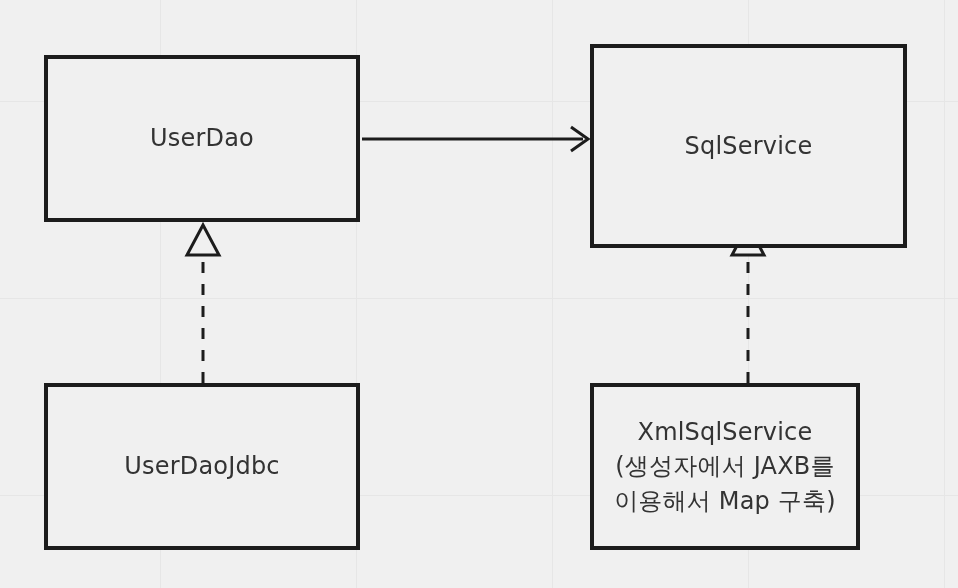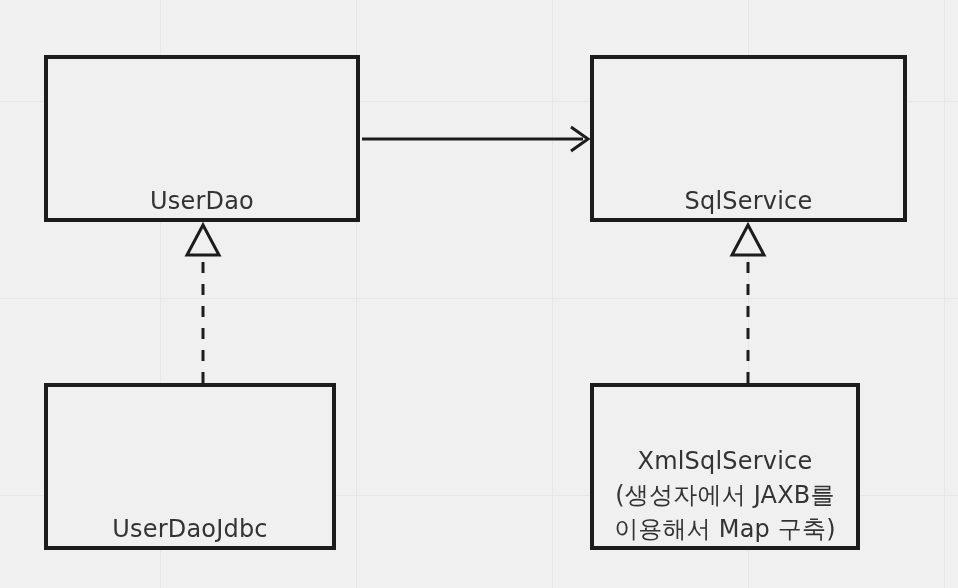--- a/index.html
+++ b/index.html
@@ -42,35 +42,35 @@
     width: 958px;
     height: 588px;
     pointer-events: none;
   }
   .node {
     position: absolute;
     box-sizing: border-box;
     border: 4px solid #1c1c1c;
     background: #f0f0f0;
     display: flex;
-    align-items: flex-end;
+    align-items: center;
     justify-content: center;
     text-align: center;
   }
   .node-label {
     color: #333333;
     font-size: 24px;
     font-weight: 400;
     line-height: 1.42;
     letter-spacing: 0.2px;
     white-space: pre-line;
   }
   #node-userdao      { left: 44px;  top: 55px;  width: 316px; height: 167px; }
-  #node-sqlservice   { left: 590px; top: 55px;  width: 317px; height: 167px; }
-  #node-userdaojdbc  { left: 44px;  top: 383px; width: 292px; height: 167px; }
+  #node-sqlservice   { left: 590px; top: 44px;  width: 317px; height: 204px; }
+  #node-userdaojdbc  { left: 44px;  top: 383px; width: 316px; height: 167px; }
   #node-xmlsqlservice{ left: 590px; top: 383px; width: 270px; height: 167px; }
 </style>
 </head>
 <body>
 
 <div id="canvas">
 
   <div id="grid"></div>
 
   <svg id="edges" viewBox="0 0 958 588" width="958" height="588" xmlns="http://www.w3.org/2000/svg">

